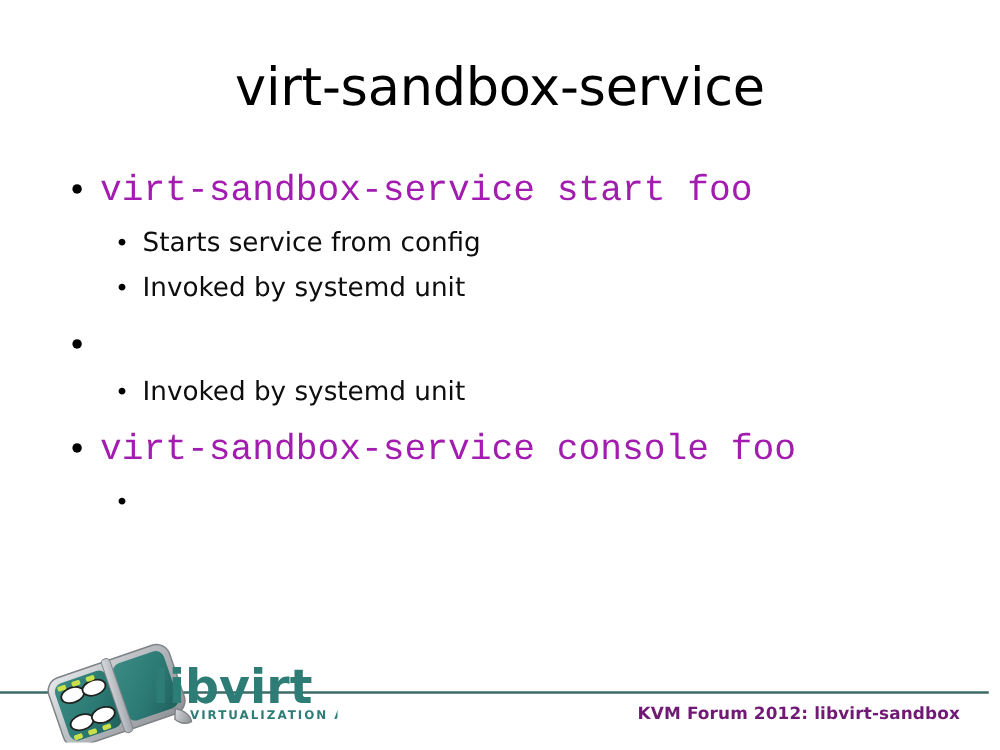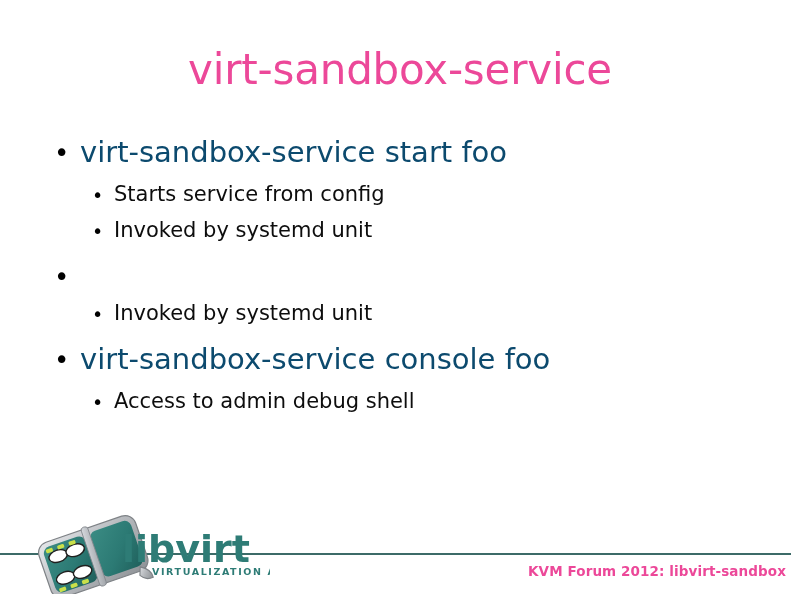--- a/index.html
+++ b/index.html
@@ -21,21 +21,21 @@
   
   #slide-title {
     position: absolute;
     left: 0;
     top: 48px;
     width: 800px;
     text-align: center;
     font-size: 42px;
     line-height: 1.05;
     font-weight: 400;
-    color: #ec4899;
+    color: #000000;
     letter-spacing: -0.2px;
     white-space: nowrap;
   }
 
   
   #body-list {
     position: absolute;
     left: 0;
     top: 136px;
     width: 740px;
@@ -62,22 +62,23 @@
   }
   .lvl1 .bullet-mark {
     width: 26px;
     margin-left: 54px;
     font-size: 26px;
     position: relative;
     top: 4px;
   }
   .lvl1 .bullet-text {
     font-size: 29px;
-    color: #0c4a6e;
+    color: #a21caf;
     padding-top: 2px;
+    font-family: Liberation Mono, monospace;
   }
 
   
   .lvl2 {
     margin-bottom: 2px;
   }
   .lvl2 .bullet-mark {
     width: 22px;
     margin-left: 92px;
     font-size: 19px;
@@ -98,25 +99,25 @@
   #footer-rule {
     position: absolute;
     left: 0;
     top: 553px;
     width: 791px;
     height: 2px;
     background: #3c6b68;
   }
   #footer-note {
     position: absolute;
-    right: 14px;
+    right: 32px;
     top: 563px;
     font-size: 13.5px;
     font-weight: bold;
-    color: #ec4899;
+    color: #701a75;
     letter-spacing: 0.1px;
     white-space: nowrap;
   }
 
   
   #logo {
     position: absolute;
     left: 30px;
     top: 512px;
     width: 240px;
@@ -161,21 +162,20 @@
 
     <div class="spacer-lvl1"></div>
 
     <div class="bullet-row lvl1">
       <span class="bullet-mark">•</span>
       <span class="bullet-text">virt-sandbox-service console foo</span>
     </div>
     <div class="spacer-sub"></div>
     <div class="bullet-row lvl2">
       <span class="bullet-mark">•</span>
-      <span class="bullet-text">Access to admin debug shell</span>
     </div>
 
   </div>
 
   <div id="footer-rule"></div>
 
   <div id="footer-note">KVM Forum 2012: libvirt-sandbox</div>
 
   <div id="logo">
     <svg width="240" height="82" viewBox="0 0 240 82" xmlns="http://www.w3.org/2000/svg">

